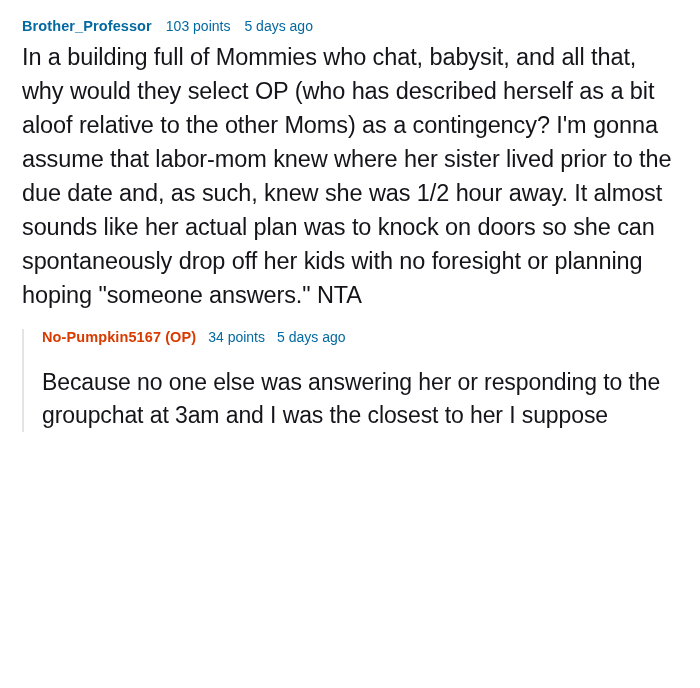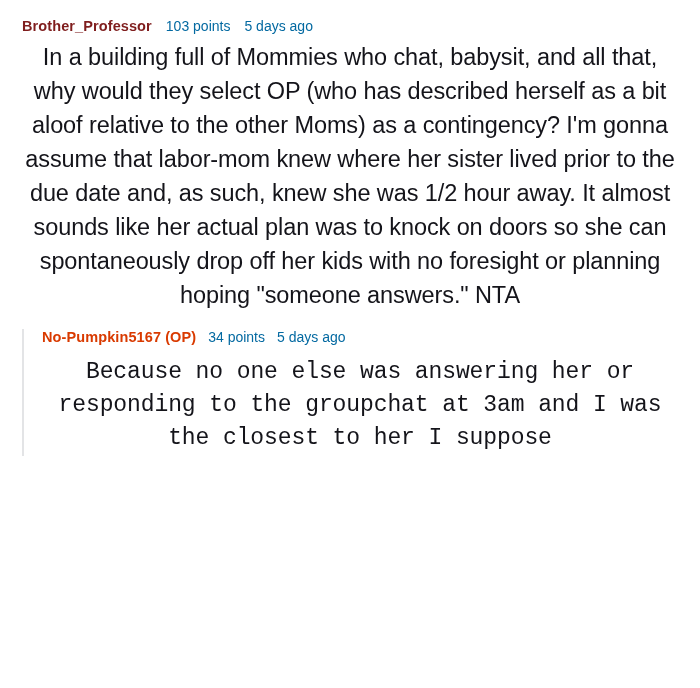--- a/index.html
+++ b/index.html
@@ -24,50 +24,48 @@
   .meta {
     display: flex;
     align-items: baseline;
     gap: 14px;
     margin-bottom: 6px;
     white-space: nowrap;
   }
   .author {
     font-size: 14.5px;
     font-weight: bold;
-    color: #7f1d1d;
+    color: #0369a1;
     letter-spacing: 0.1px;
   }
   .author.op {
     color: #d93a00;
   }
   .points, .age {
     font-size: 14px;
     color: #0369a1;
     font-weight: normal;
   }
   .body {
     font-size: 23.5px;
     line-height: 1.45;
     color: #14141a;
     font-weight: 400;
     letter-spacing: -0.1px;
-    text-align: center;
   }
   .reply {
     margin-top: 16px;
     padding-left: 18px;
     border-left: 2px solid #e3e4e6;
   }
   .reply .body {
     font-size: 23px;
-    font-family: Liberation Mono, monospace;
   }
   .reply .meta {
-    margin-bottom: 11px;
+    margin-bottom: 21px;
     gap: 12px;
   }
 </style>
 </head>
 <body>
 
 <div class="thread">
 
   <div class="comment">
     <div class="meta">

